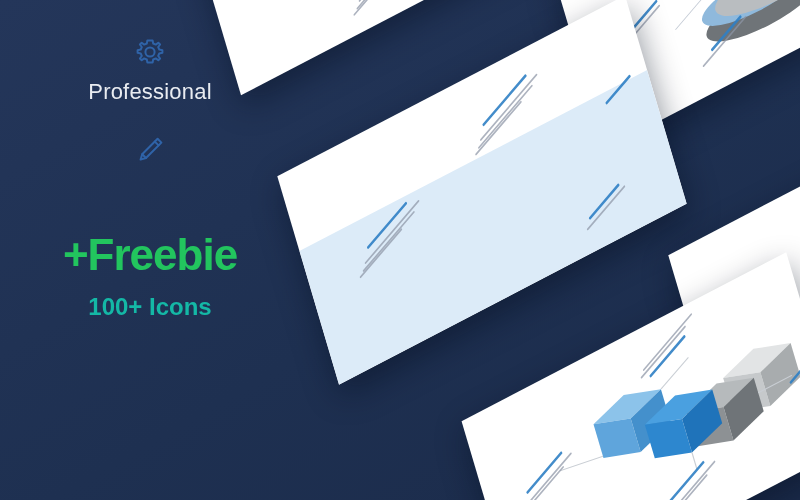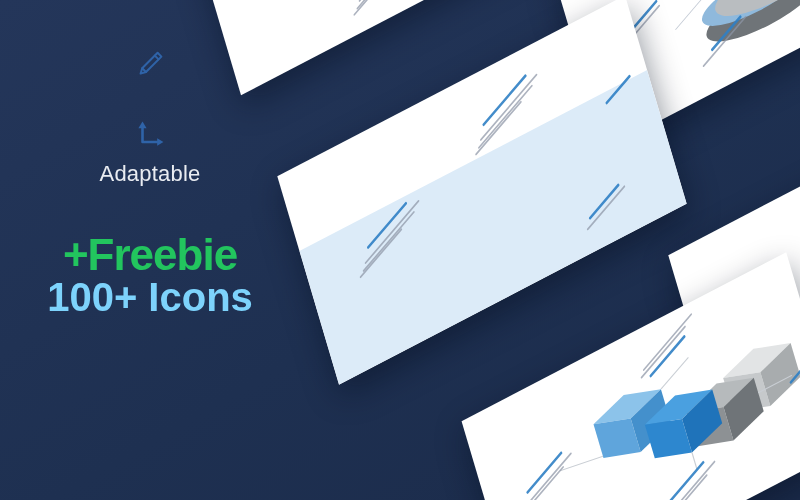--- a/index.html
+++ b/index.html
@@ -81,22 +81,22 @@
   .spacer{height:12px;}
 
   .freebie{
     margin-top:22px;text-align:center;
   }
   .freebie .big{
     color:#22c55e;font-size:44px;font-weight:bold;line-height:46px;
     letter-spacing:-1px;white-space:nowrap;
   }
   .freebie .sub{
-    color:#7dd3fc;font-size:40px;font-weight:bold;line-height:34px;
-    white-space:nowrap;margin-top:2px;
+    color:#14b8a6;font-size:24px;font-weight:bold;line-height:34px;
+    white-space:nowrap;margin-top:12px;
   }
   .icon-stroke{stroke:#2f63a8;fill:none;stroke-width:2;stroke-linecap:round;stroke-linejoin:round;}
 </style>
 </head>
 <body>
 
 <div id="stage">
 
   <div class="bg"></div>
 
@@ -215,45 +215,44 @@
         <div class="ttl" style="left:176px;top:182px;width:52px;transform:rotate(-27deg) skewX(-11deg);"></div>
         <div class="ln" style="left:170px;top:192px;width:70px;transform:rotate(-27deg) skewX(-11deg);"></div>
         <div class="ln" style="left:166px;top:200px;width:62px;transform:rotate(-27deg) skewX(-11deg);"></div>
         <div class="ttl" style="left:330px;top:128px;width:34px;transform:rotate(-27deg) skewX(-11deg);"></div>
       </div>
     </div>
   </div>
 
   <div class="features">
 
+    <div class="feature">
+      <span class="ficon">
+        <svg width="34" height="34" viewBox="0 0 34 34">
+          <circle cx="17" cy="17" r="4.6" class="icon-stroke"></circle>
+          <path class="icon-stroke" d="M17 5.4 l2.6 0 0.6 3.1 2.6 1.1 2.5-1.9 1.8 1.8 -1.9 2.5 1.1 2.6 3.1 0.6 0 2.6 -3.1 0.6 -1.1 2.6 1.9 2.5 -1.8 1.8 -2.5-1.9 -2.6 1.1 -0.6 3.1 -2.6 0 -2.6 0 -0.6-3.1 -2.6-1.1 -2.5 1.9 -1.8-1.8 1.9-2.5 -1.1-2.6 -3.1-0.6 0-2.6 3.1-0.6 1.1-2.6 -1.9-2.5 1.8-1.8 2.5 1.9 2.6-1.1 0.6-3.1 2.6 0 z"></path>
+        </svg>
+      </span>
+      <span class="flabel">Professional</span>
+    </div>
 
     <div class="spacer"></div>
 
     <div class="feature">
       <span class="ficon">
         <svg width="34" height="34" viewBox="0 0 34 34">
           <path class="icon-stroke" d="M24.6 5.8 l3.8 3.8 -15.4 15.4 -5.4 1.6 1.6-5.4 z"></path>
           <line class="icon-stroke" x1="21.8" y1="8.6" x2="25.6" y2="12.4"></line>
           <line class="icon-stroke" x1="9.2" y1="21.2" x2="13.0" y2="25.0"></line>
         </svg>
       </span>
     </div>
 
     <div class="spacer"></div>
 
-    <div class="feature">
-      <span class="ficon">
-        <svg width="34" height="34" viewBox="0 0 34 34">
-          <path d="M9.5 25 L9.5 9.5 M9.5 25 L26 25" stroke="#2f63a8" stroke-width="2.6" fill="none" stroke-linecap="round"></path>
-          <polygon points="9.5,4.6 5.4,11.2 13.6,11.2" fill="#2f63a8"></polygon>
-          <polygon points="30.4,25 24.2,21.2 24.2,28.8" fill="#2f63a8"></polygon>
-        </svg>
-      </span>
-      <span class="flabel">Adaptable</span>
-    </div>
 
     <div class="spacer"></div>
 
 
     <div class="freebie">
       <div class="big">+Freebie</div>
       <div class="sub">100+ Icons</div>
     </div>
 
   </div>

